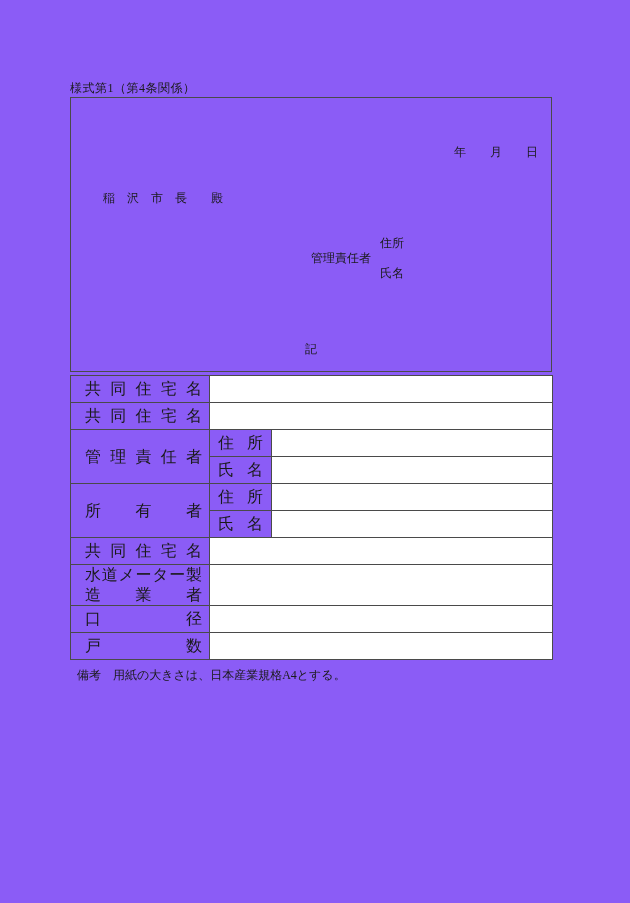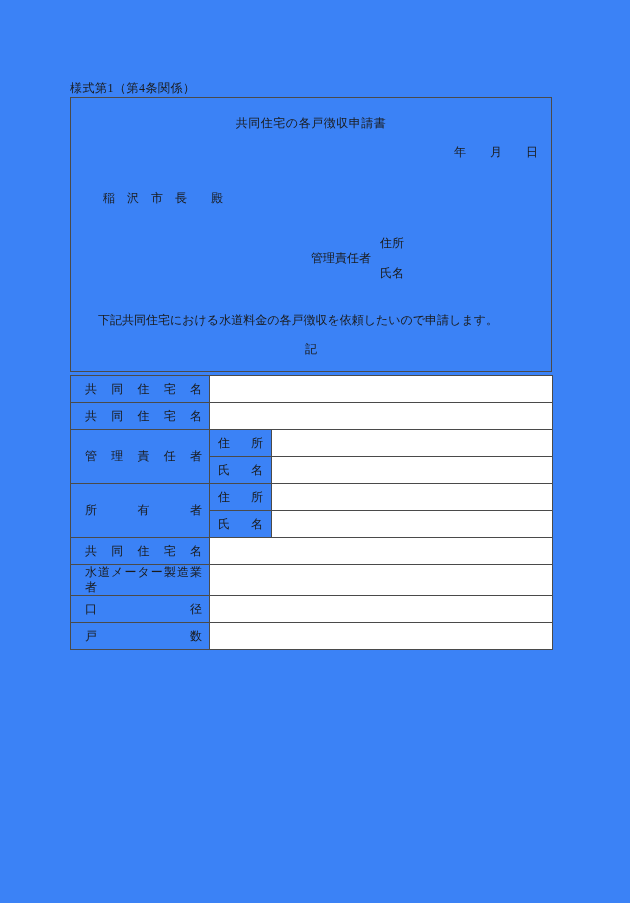--- a/index.html
+++ b/index.html
@@ -4,21 +4,21 @@
 <style>
   html, body {
     margin: 0;
     padding: 0;
     background: #ffffff;
   }
   .page {
     position: relative;
     width: 630px;
     height: 903px;
-    background: #3b82f6;
+    background: #8b5cf6;
     font-family: "Liberation Serif", "DejaVu Serif", serif;
     color: #1a1a1a;
     font-size: 12px;
     line-height: 1.25;
     overflow: hidden;
   }
   .form-number {
     position: absolute;
     left: 70px;
     top: 81px;
@@ -86,21 +86,21 @@
     text-align: center;
   }
   
   .form-table {
     position: absolute;
     left: 70px;
     top: 375px;
     width: 482px;
     border-collapse: collapse;
     table-layout: fixed;
-    font-size: 12px;
+    font-size: 16px;
     color: #1a1a1a;
   }
   .form-table td {
     border: 1px solid #4a4a4a;
     height: 27px;
     vertical-align: middle;
     box-sizing: border-box;
     padding: 0;
   }
   .form-table td.lbl {
@@ -121,33 +121,31 @@
   }
 </style>
 </head>
 <body>
 
 <div class="page">
 
   <div class="form-number">様式第1（第4条関係）</div>
 
   <div class="upper-box">
-    <div class="doc-title">共同住宅の各戸徴収申請書</div>
     <div class="date-line">年　　月　　日</div>
     <div class="addressee">稲　沢　市　長　　殿</div>
 
     <div class="applicant-block">
       <div class="applicant-role">管理責任者</div>
       <div class="applicant-lines">
         <div>住所</div>
         <div>氏名</div>
       </div>
     </div>
 
-    <div class="body-text">　下記共同住宅における水道料金の各戸徴収を依頼したいので申請します。</div>
     <div class="record-mark">記</div>
   </div>
 
   <table class="form-table">
     <colgroup>
       <col style="width:139px">
       <col style="width:62px">
       <col style="width:281px">
     </colgroup>
     <tbody>
@@ -189,14 +187,15 @@
         <td class="lbl">口径</td>
         <td class="val" colspan="2"></td>
       </tr>
       <tr>
         <td class="lbl">戸数</td>
         <td class="val" colspan="2"></td>
       </tr>
     </tbody>
   </table>
 
+  <div class="note">備考　用紙の大きさは、日本産業規格A4とする。</div>
 
 </div>
 
 </body></html>

